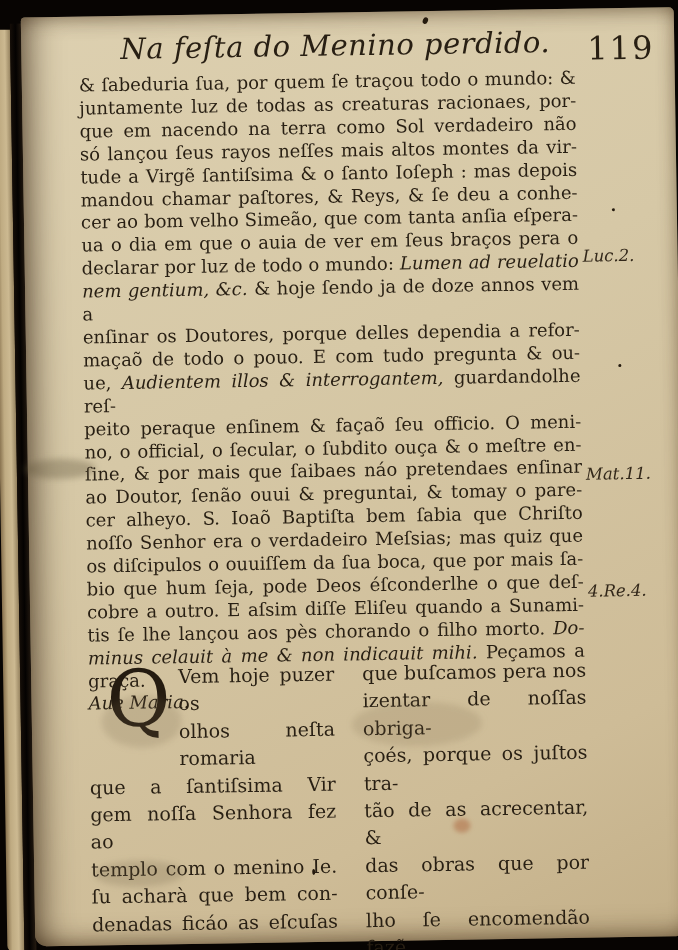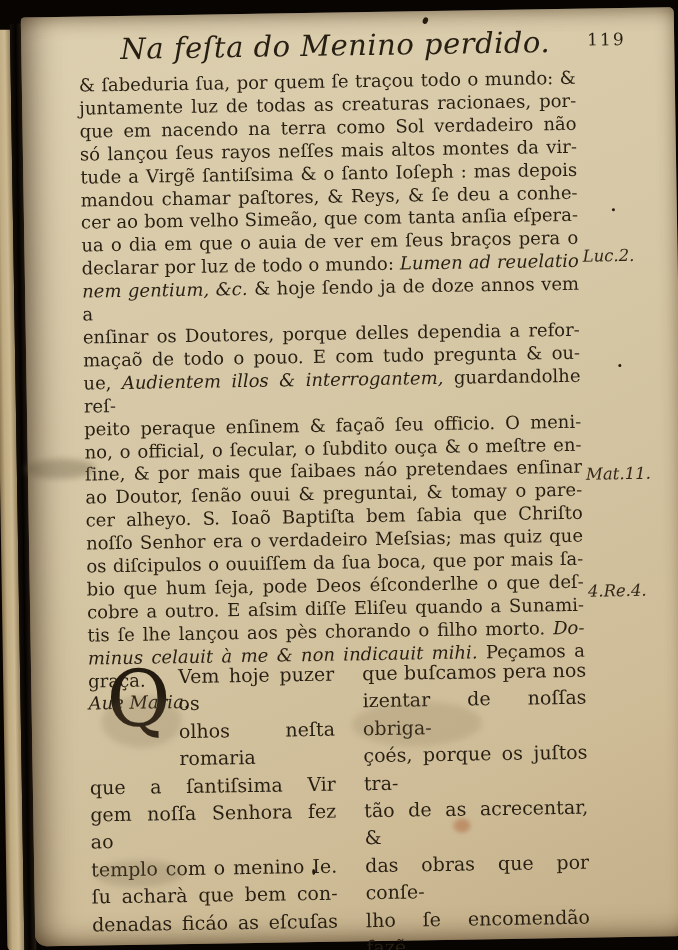--- a/index.html
+++ b/index.html
@@ -31,21 +31,21 @@
       inset 0 14px 20px -12px rgba(70,48,24,.42);
     color:#281f13;
   }
 
   .header-title {
     position:absolute; left:88px; top:16px; width:452px;
     text-align:center; font-style:italic; font-size:29px; letter-spacing:.5px;
     white-space:nowrap;
   }
   .page-number {
-    position:absolute; left:566px; top:21px; font-size:17px; letter-spacing:2px;
+    position:absolute; left:566px; top:21px; font-size:32px; letter-spacing:2px;
   }
 
   .textcol { position:absolute; }
   .para1 { left:57px; top:58px; width:497px; font-size:18px; line-height:22.9px; }
   .para2 { left:57px; top:648px; width:498px; font-size:19px; line-height:27.4px; display:flex; }
   .col-left  { width:246px; flex:none; }
   .col-gap   { width:28px; flex:none; }
   .col-right { width:224px; flex:none; }
 
   .tline { text-align:justify; text-align-last:justify; white-space:normal; }

